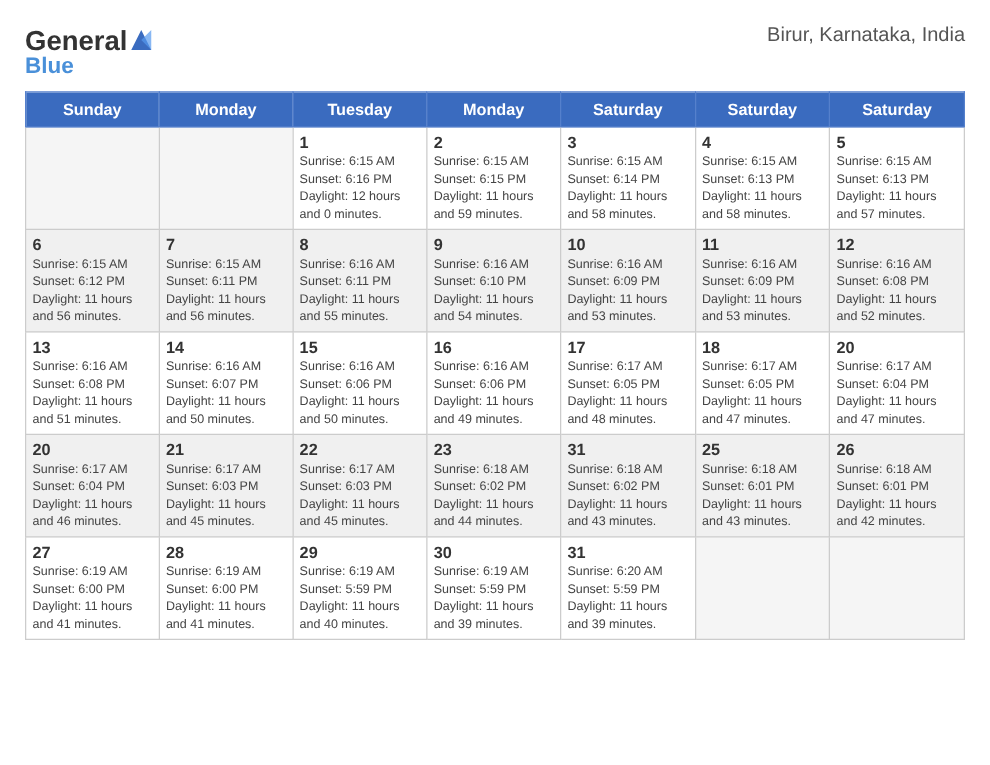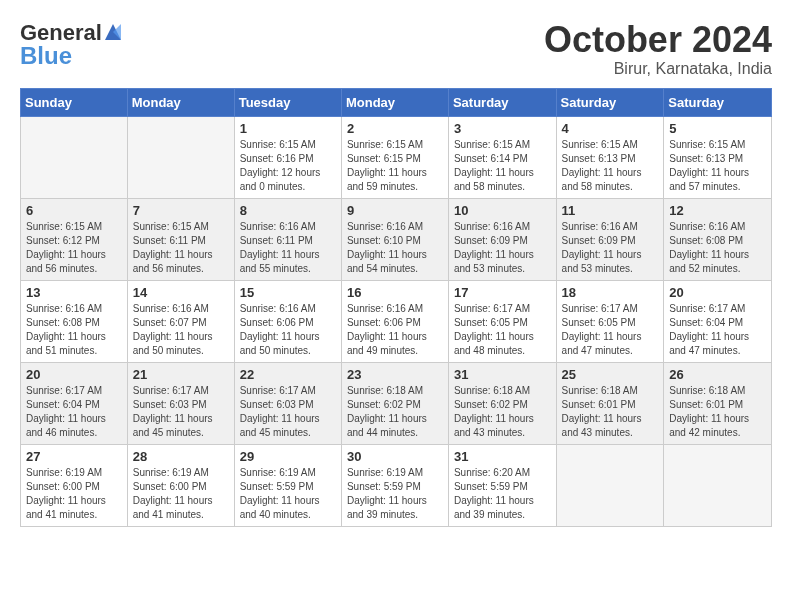--- a/index.html
+++ b/index.html
@@ -39,21 +39,21 @@
       width: 100%;
       border-collapse: collapse;
       border: 1px solid #ccc;
     }
     .calendar th {
       background-color: #3a6bbf;
       color: #fff;
       font-size: 13px;
       font-weight: bold;
       padding: 6px 4px;
-      text-align: left;
+      text-align: center;
       border: 1px solid #5580cc;
     }
     .calendar td {
       vertical-align: top;
       border: 1px solid #ccc;
       padding: 4px 5px;
       width: 113px;
       min-height: 80px;
       font-size: 10.5px;
       color: #333;
@@ -83,24 +83,23 @@
 
 <div class="header">
   <div class="logo">
     <div style="display:flex;align-items:center;">
       <span style="font-size:22px;font-weight:bold;color:#333;">General</span>
       <svg width="20" height="20" viewBox="0 0 20 20" style="margin-left:1px;margin-bottom:2px;">
         <polygon points="2,18 10,2 18,18" fill="#3a6bbf"></polygon>
         <polygon points="10,10 18,2 18,18" fill="#5599ee" opacity="0.7"></polygon>
       </svg>
     </div>
-    <span style="font-size:24px;font-weight:bold;color:#4a90d9;margin-top:-4px;">Blue</span>
+    <span style="font-size:18px;font-weight:bold;color:#4a90d9;margin-top:-4px;">Blue</span>
   </div>
   <div class="title-block">
-    <div class="month-title">October 2024</div>
     <div class="location">Birur, Karnataka, India</div>
   </div>
 </div>
 
 <table class="calendar">
   <thead>
     <tr>
     <th>Sunday</th>
         <th>Monday</th>
         <th>Tuesday</th>

